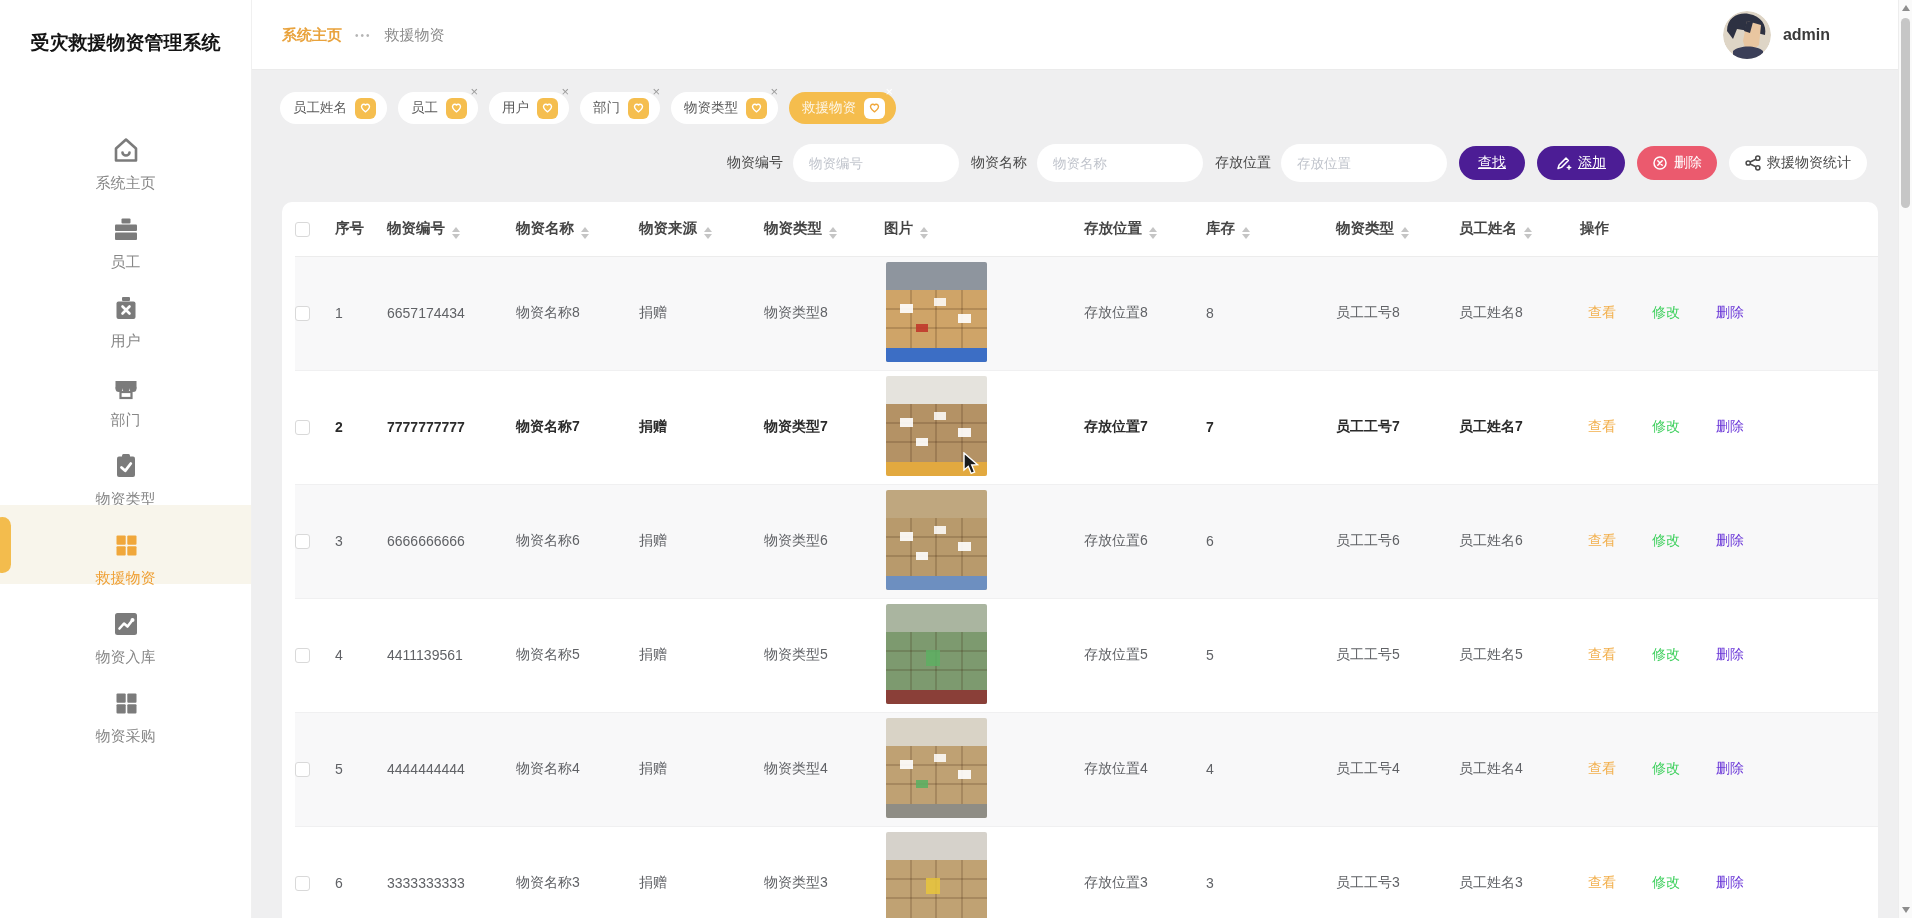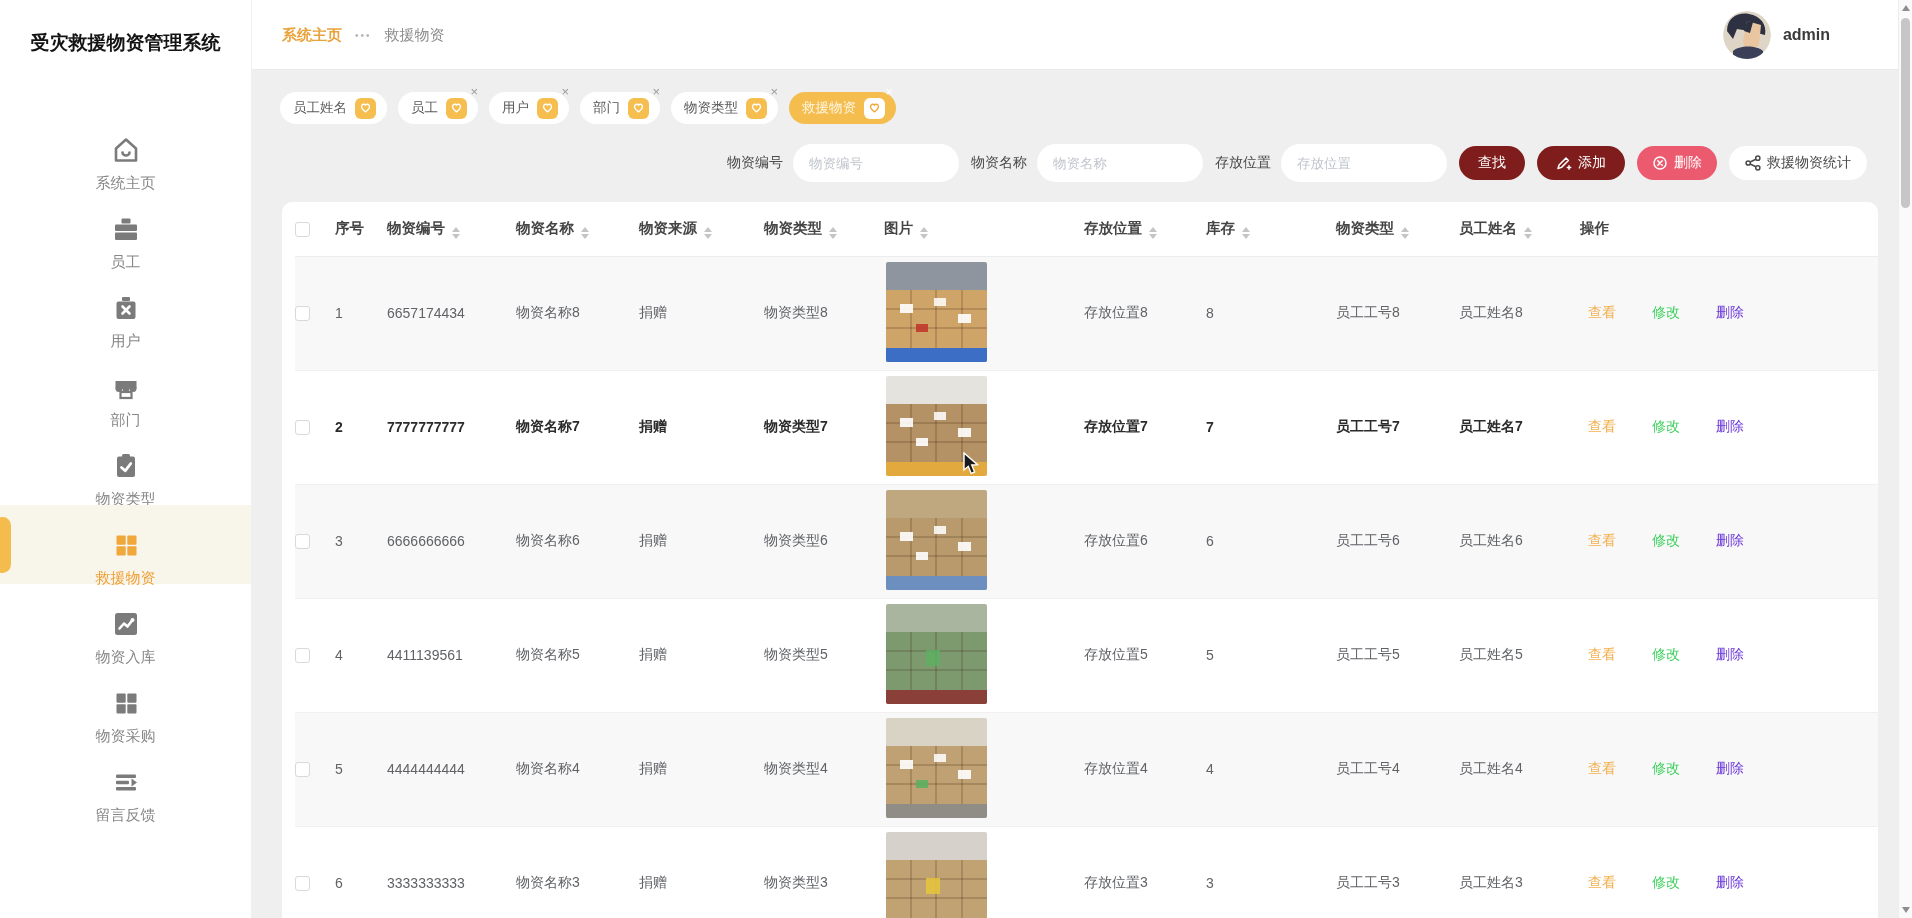--- a/index.html
+++ b/index.html
@@ -65,21 +65,21 @@
     display:flex; justify-content:flex-end; align-items:center; gap:12px; }
   .f-group { display:flex; align-items:center; gap:10px; }
   .f-label { font-size:14px; color:#4a4a4a; white-space:nowrap; }
   .f-input { width:166px; height:38px; border:none; outline:none; border-radius:19px;
     background:#fff; padding:0 16px; font-size:13.5px; color:#606266;
     font-family:inherit; }
   .f-input::placeholder { color:#c0c4cc; }
   .btn { height:34px; border:none; outline:none; border-radius:17px; cursor:pointer;
     display:flex; align-items:center; gap:6px; font-size:14px; font-family:inherit;
     padding:0 19px; white-space:nowrap; }
-  .btn-orange { background:#7f1d1d; color:#fff; }
+  .btn-orange { background:#4c1d95; color:#fff;text-decoration:underline; }
   .btn-red { background:#eb5a6e; color:#fff; padding:0 15px; }
   .btn-white { background:#fff; color:#4a4a4a; padding:0 16px; }
 
   
   .card { position:absolute; left:282px; top:202px; width:1596px; height:840px;
     background:#fff; border-radius:10px 10px 0 0; overflow:hidden;
     padding-left:13px; }
   table { border-collapse:collapse; table-layout:fixed; width:1583px; }
   th { height:54px; text-align:left; font-size:14.5px; font-weight:bold;
     color:#454545; vertical-align:middle; }
@@ -173,29 +173,20 @@
         <span class="mi-label">物资入库</span>
       </div>
       <div class="menu-item">
         <span><svg class="mi-icon" viewBox="0 0 34 34" fill="currentColor">
             <rect x="7.5" y="7.5" width="9.2" height="9.2" rx="1"></rect>
             <rect x="18.3" y="7.5" width="9.2" height="9.2" rx="1"></rect>
             <rect x="7.5" y="18.3" width="9.2" height="9.2" rx="1"></rect>
             <rect x="18.3" y="18.3" width="9.2" height="9.2" rx="1"></rect>
           </svg></span>
         <span class="mi-label">物资采购</span>
-      </div>
-      <div class="menu-item">
-        <span><svg class="mi-icon" viewBox="0 0 34 34" fill="currentColor">
-            <rect x="7" y="9.5" width="20" height="3.6" rx="1"></rect>
-            <rect x="7" y="15.7" width="13" height="3.6" rx="1"></rect>
-            <path d="M22.5 13.5 L28 17.5 L22.5 21.5 Z"></path>
-            <rect x="7" y="21.9" width="20" height="3.6" rx="1"></rect>
-          </svg></span>
-        <span class="mi-label">留言反馈</span>
       </div>
     </nav>
 </aside>
 
 <header class="topbar">
   <div class="breadcrumb">
     <span class="bc-root">系统主页</span>
     <span class="bc-dots">•••</span>
     <span class="bc-current">救援物资</span>
   </div>

